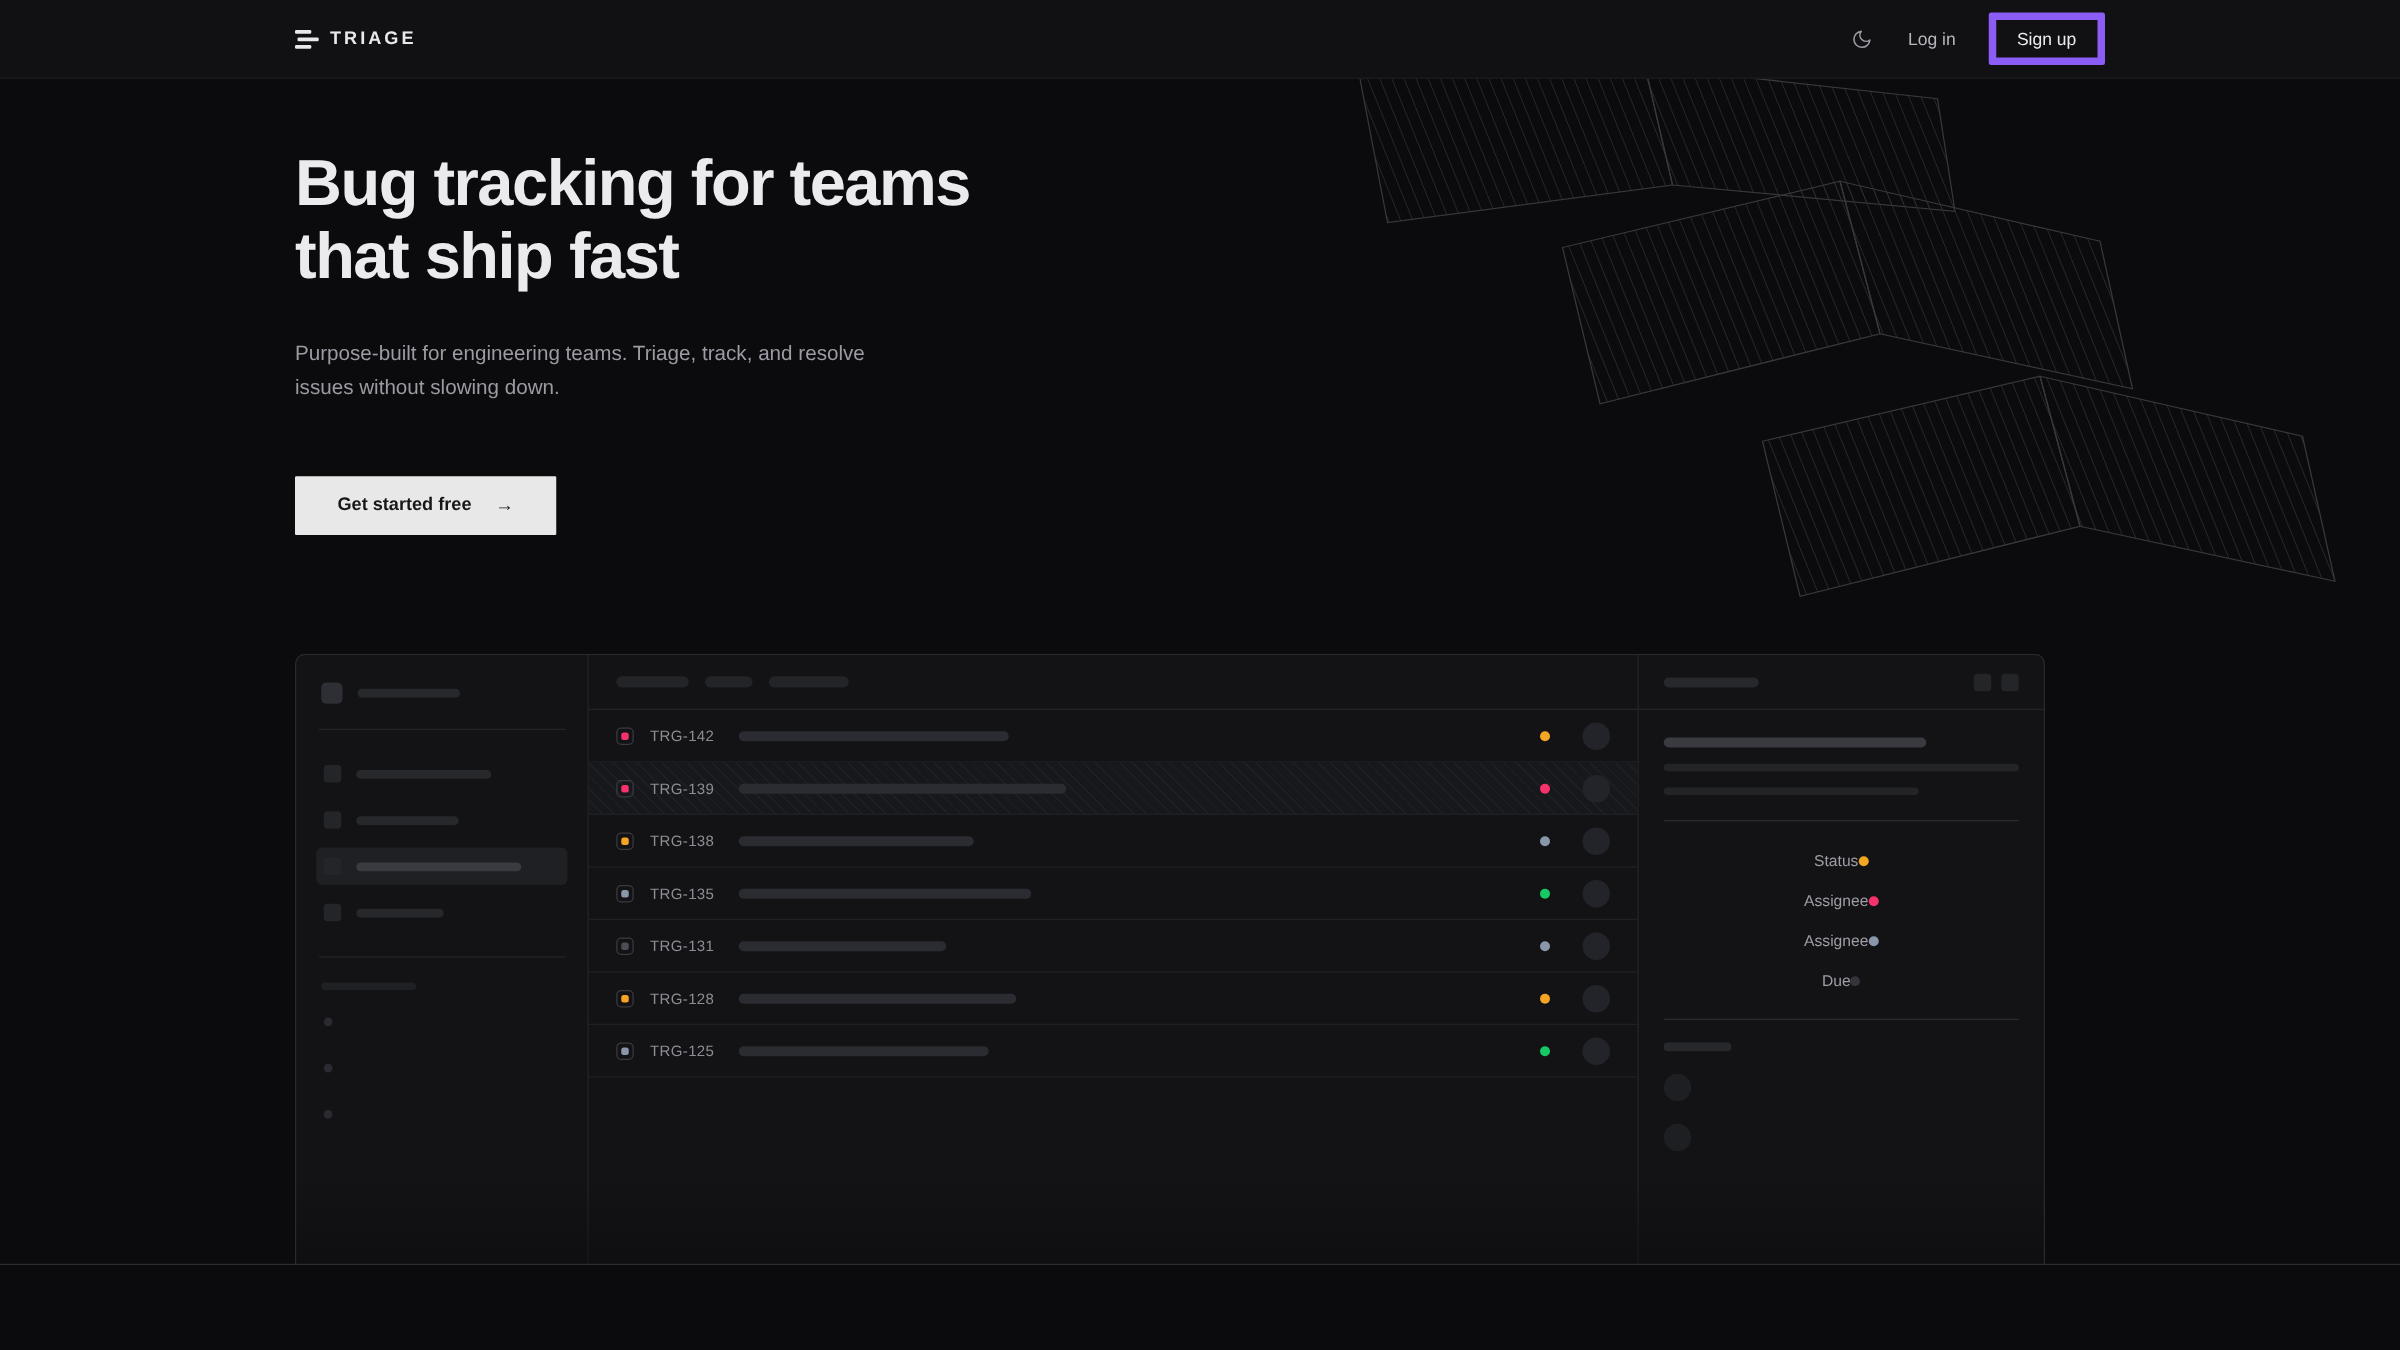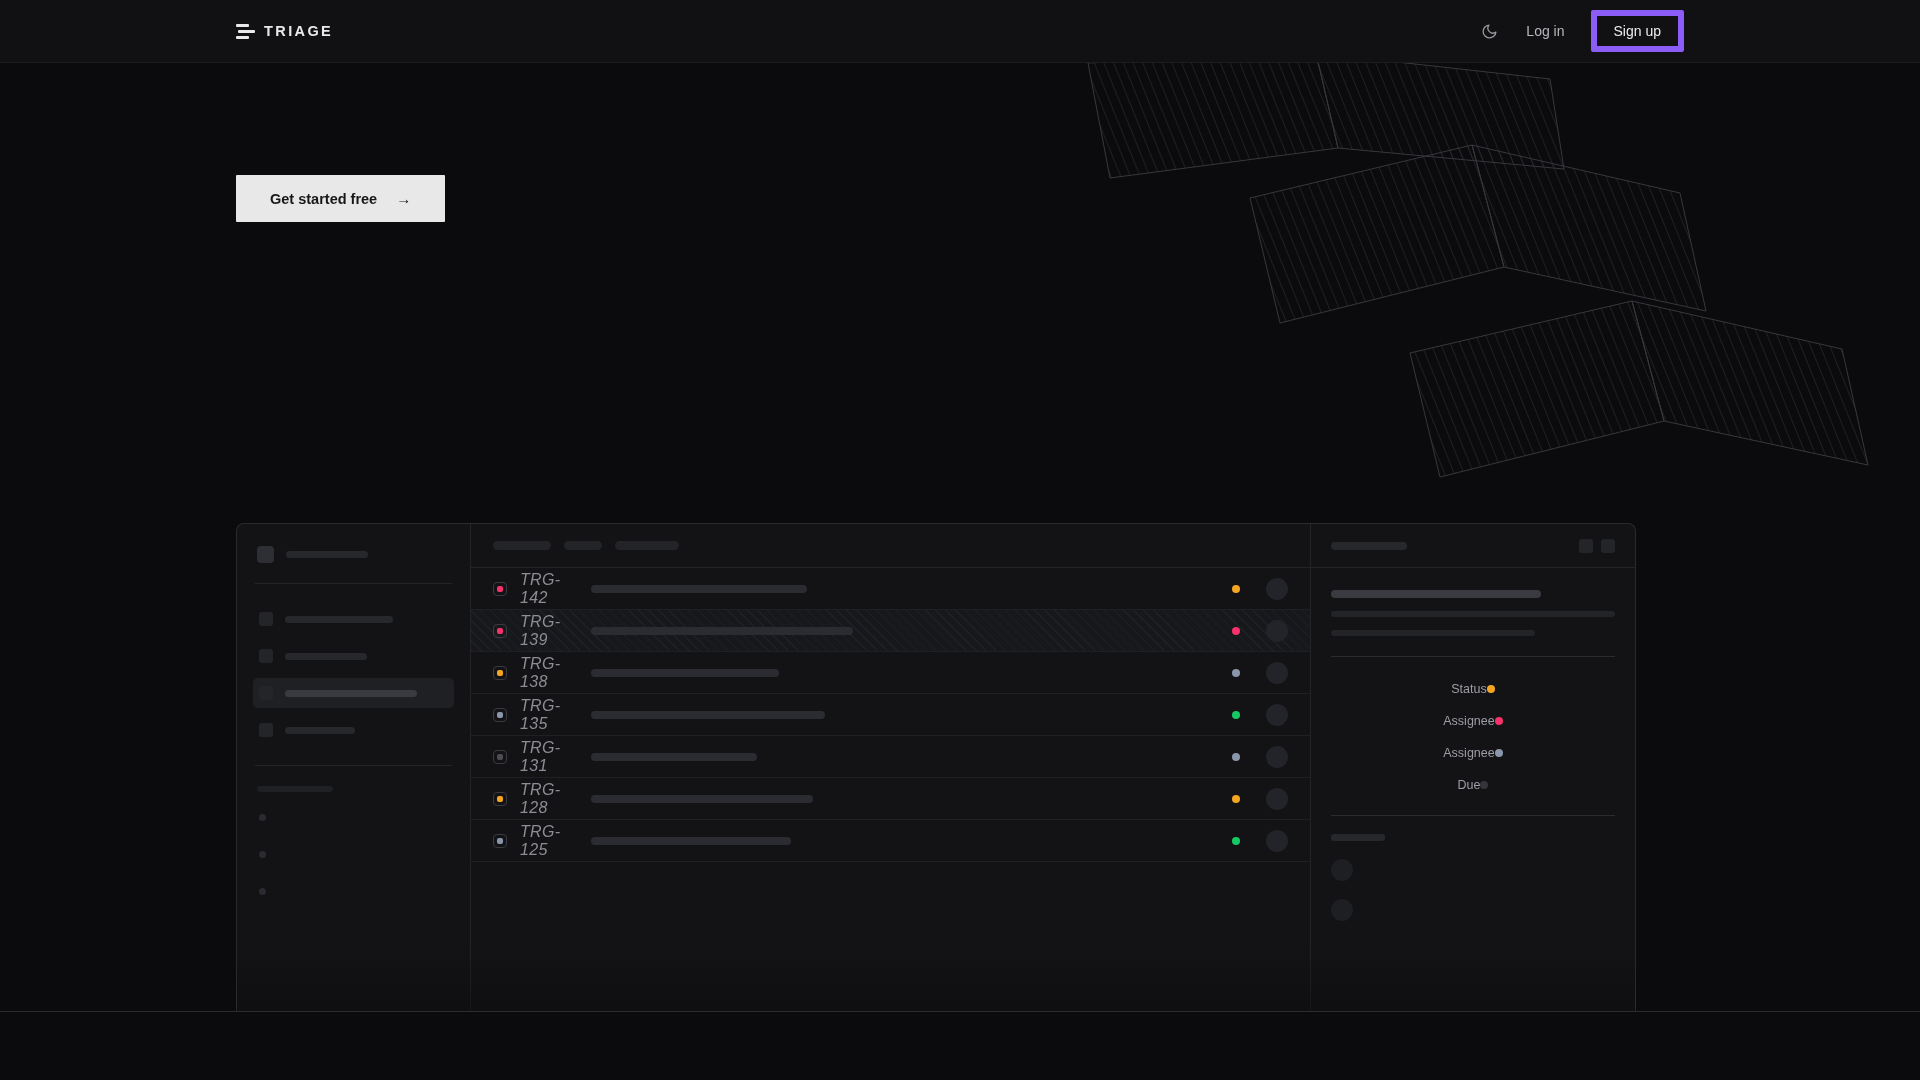--- a/index.html
+++ b/index.html
@@ -110,21 +110,21 @@
   .row.sel {
     background:
       repeating-linear-gradient(45deg, rgba(255,255,255,.035) 0 1px, transparent 1px 7px),
       #17181b;
   }
   .pri {
     width:14px; height:14px; border-radius:4px; border:1px solid #3a3b42;
     display:flex; align-items:center; justify-content:center; flex-shrink:0;
   }
   .pri i { width:6px; height:6px; border-radius:2px; display:block; }
-  .rid { color:#8d8d95; font-size:16px; letter-spacing:.3px; width:58px; flex-shrink:0;font-style:italic; }
+  .rid { color:#8d8d95; font-size:12px; letter-spacing:.3px; width:58px; flex-shrink:0; }
   .rtitle { height:8px; border-radius:4px; background:#2b2c31; }
   .rspacer { flex:1; }
   .stat { width:8px; height:8px; border-radius:50%; flex-shrink:0; }
   .av { width:22px; height:22px; border-radius:50%; background:#232429; flex-shrink:0; margin-left:13px; }
 
   
   .detail { width:325px; border-left:1px solid #242428; flex-shrink:0; display:flex; flex-direction:column; }
   .dt-head {
     height:44px; border-bottom:1px solid #242428; display:flex; align-items:center;
     justify-content:space-between; padding:0 20px;
@@ -187,20 +187,25 @@
         <path d="M8 10 L236 0 L258 95 L30 125 Z"></path>
         <path d="M236 0 L470 26 L484 116 L258 95 Z"></path>
         <path d="M170 145 L392 92 L424 214 L200 270 Z"></path>
         <path d="M392 92 L600 140 L626 258 L424 214 Z"></path>
         <path d="M330 300 L552 248 L584 368 L360 424 Z"></path>
         <path d="M552 248 L762 296 L788 412 L584 368 Z"></path>
       </g>
     </svg>
 
     <div class="hero-copy">
+      <h1 class="headline">
+        <span>Bug tracking for teams</span><br>
+        <span>that ship fast</span>
+      </h1>
+      <p class="subhead">Purpose-built for engineering teams. Triage, track, and resolve issues without slowing down.</p>
       <button class="cta">
         <span>Get started free</span>
         <span class="arw">→</span>
       </button>
     </div>
 
     <div class="app">
 
       <div class="sb">
         <div class="sb-head">

